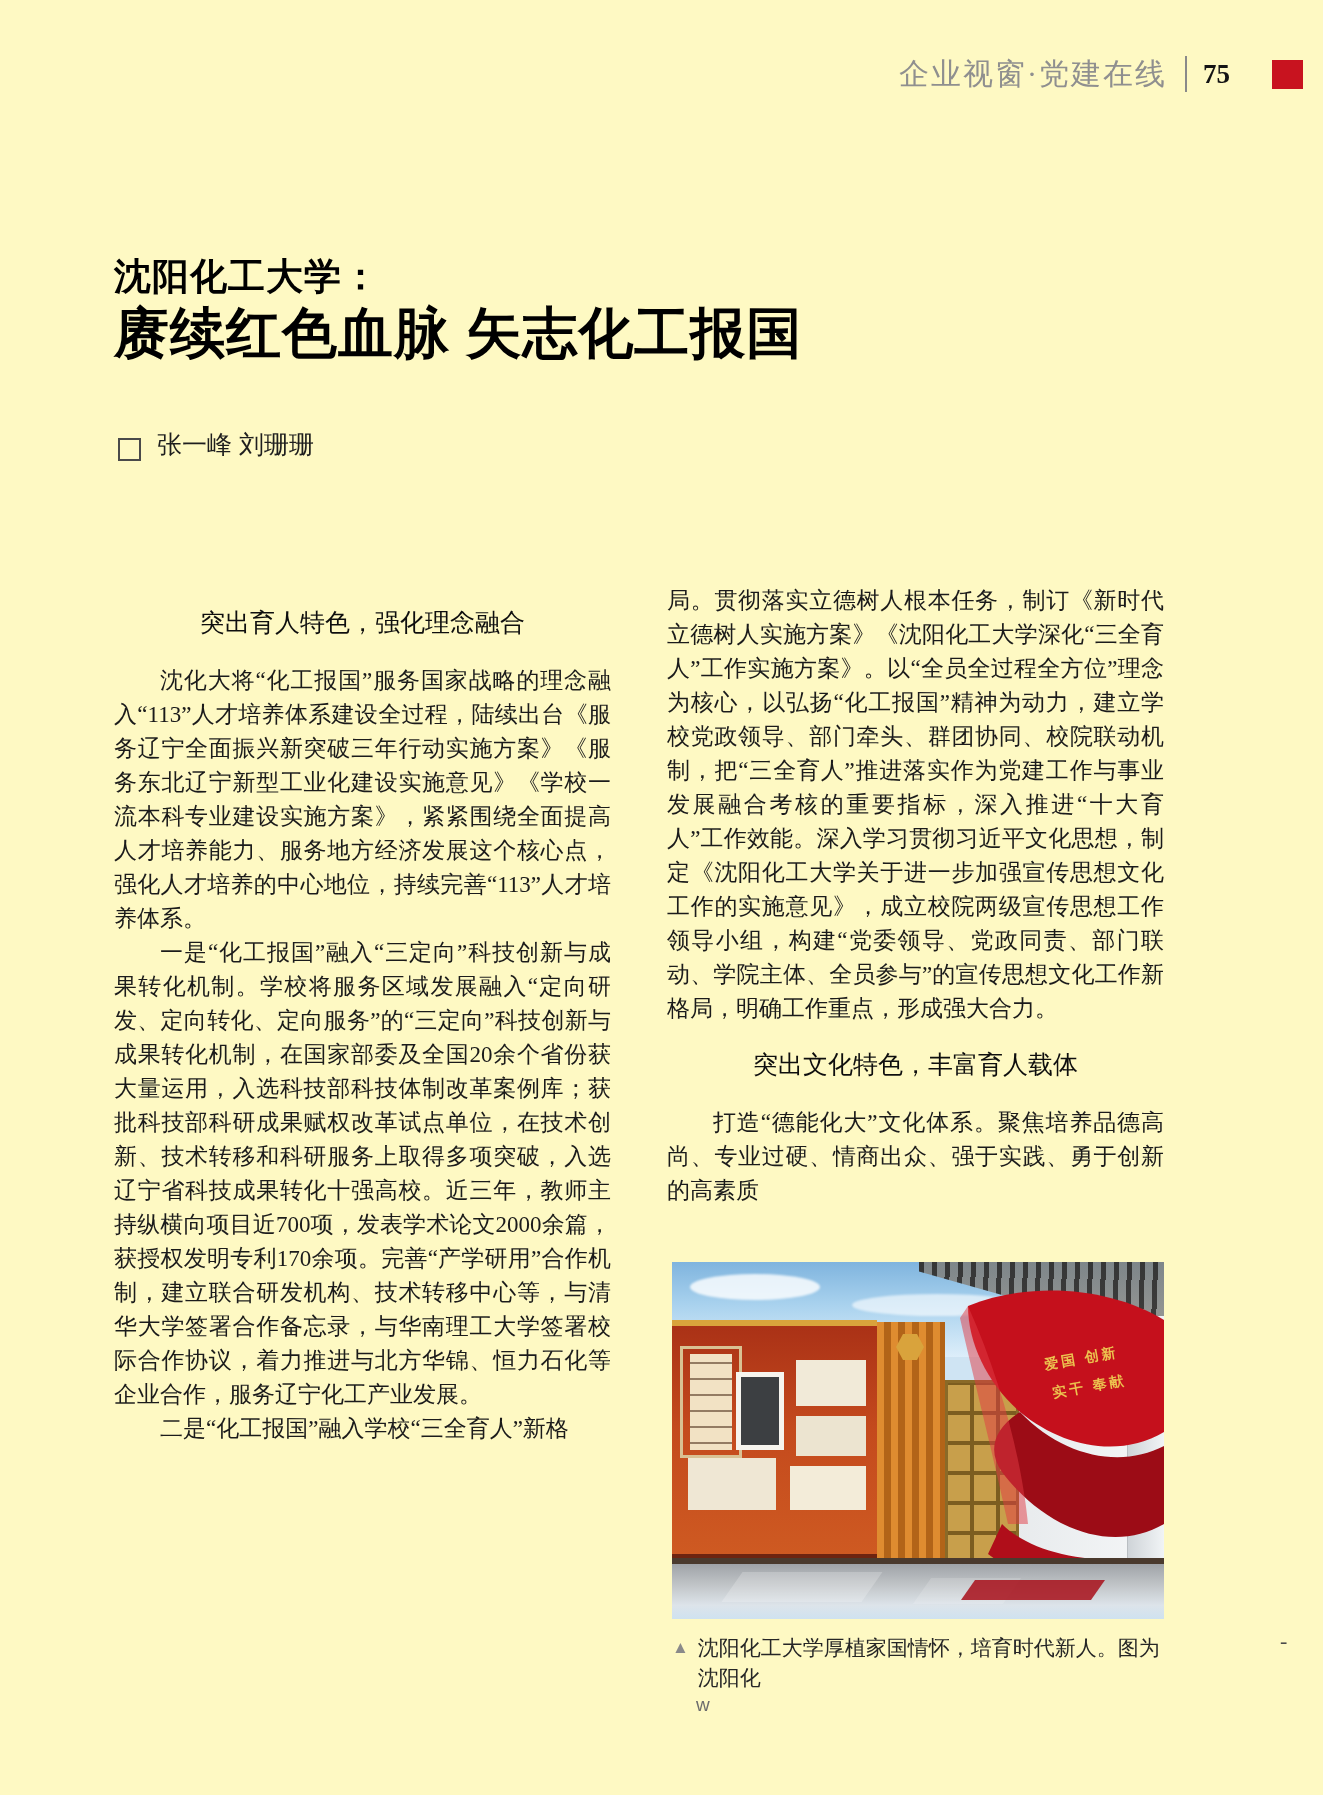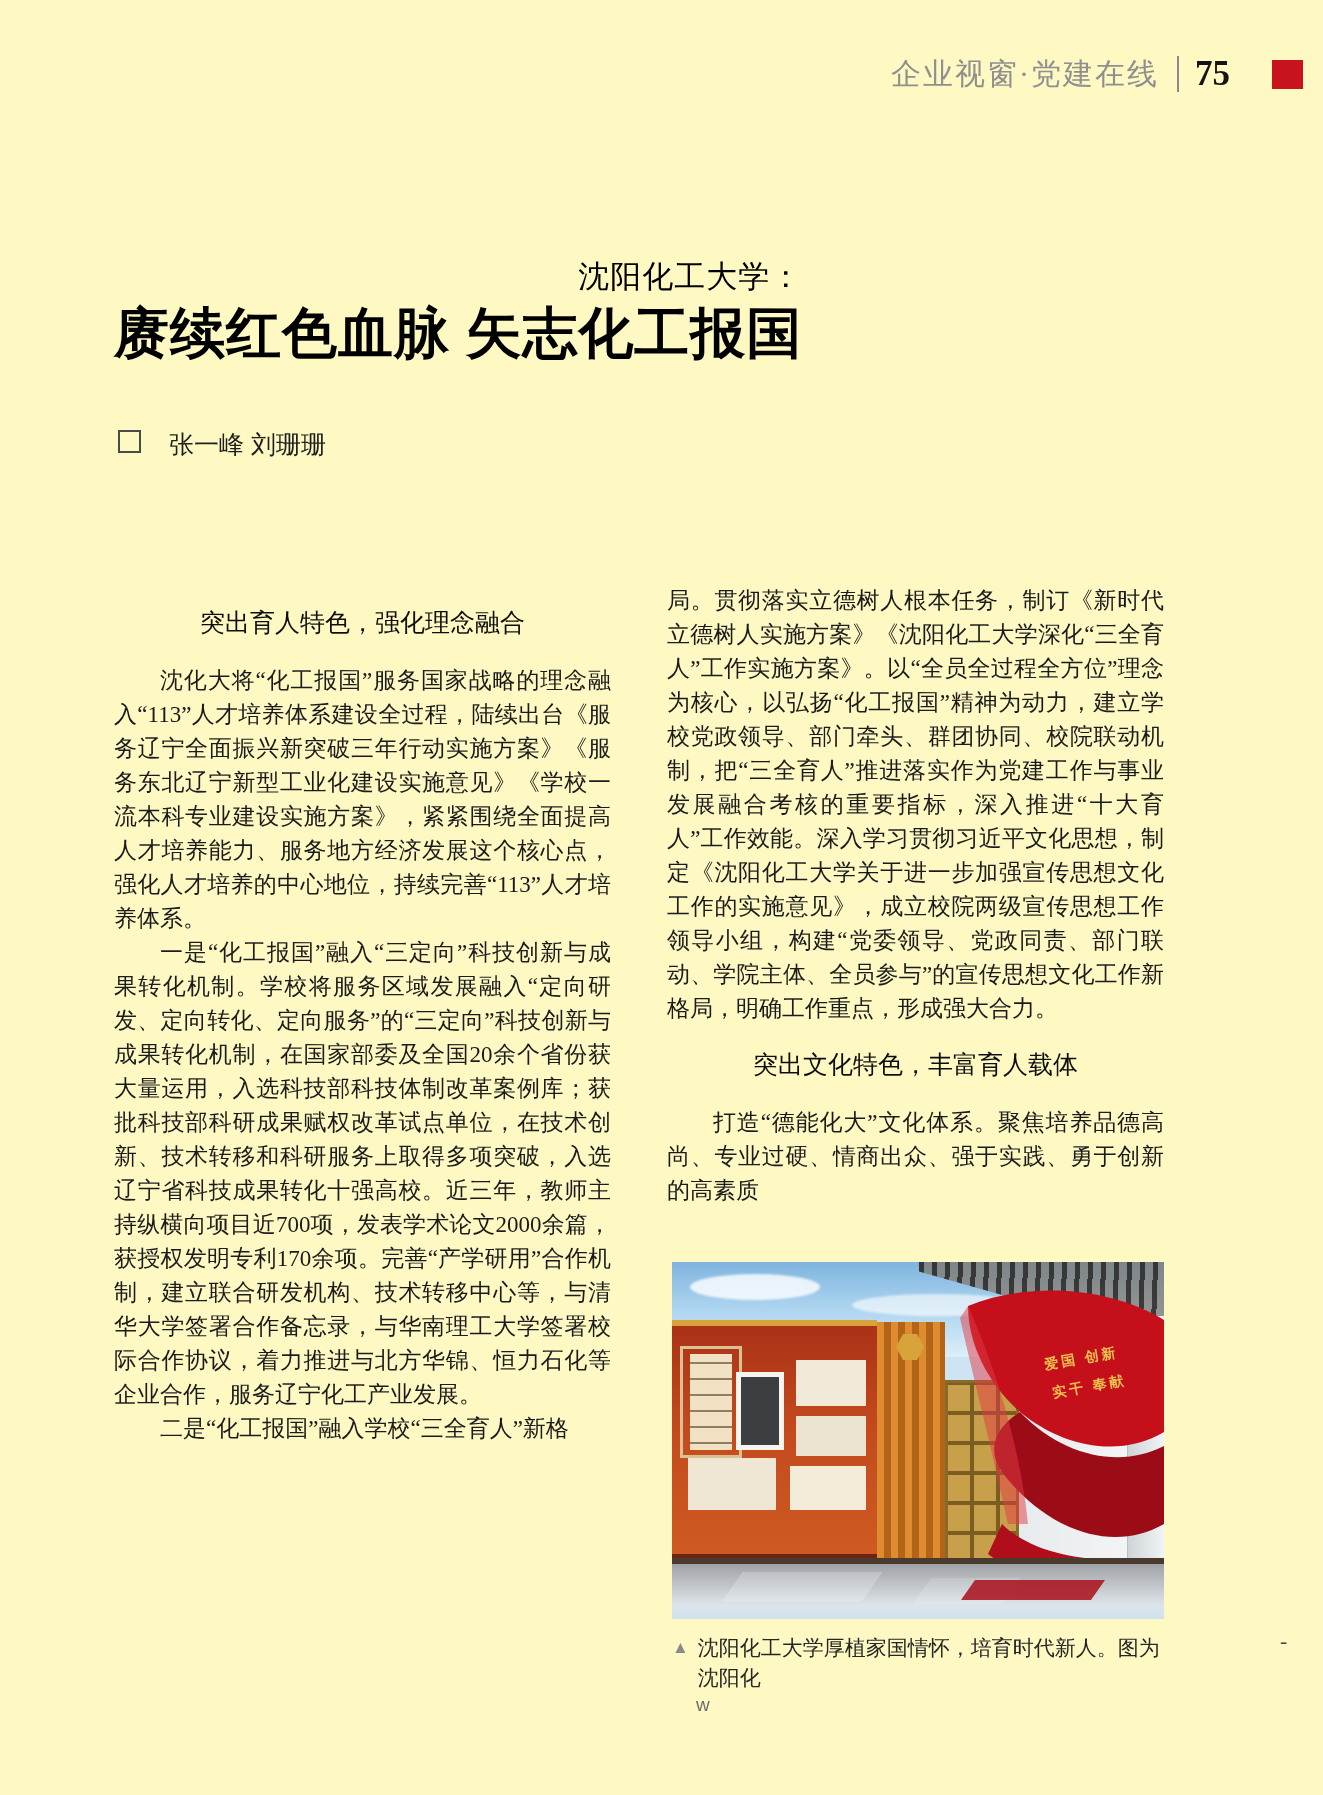--- a/index.html
+++ b/index.html
@@ -18,41 +18,41 @@
     display:flex;align-items:center;
     font-family:"Liberation Serif", serif;
   }
   .header .section-title{
     font-size:30px;color:#8f8f8f;letter-spacing:2px;line-height:40px;
   }
   .header .divider{
     width:2px;height:36px;background:#8a8a8a;margin:0 16px 0 18px;
   }
   .header .page-num{
-    font-size:35px;font-weight:700;color:#141414;
+    font-size:27px;font-weight:700;color:#141414;
   }
   .header .accent-square{
     width:31px;height:29px;background:#c8131f;margin-left:42px;
   }
 
   
   .title-block{position:absolute;left:114px;top:252px;color:#000;}
   .title-line1{
     font-family:"Liberation Sans", sans-serif;
-    font-size:31px;font-weight:400;letter-spacing:1px;line-height:50px;text-align:right;
+    font-size:37px;font-weight:700;letter-spacing:1px;line-height:50px;
   }
   .title-line2{
     font-family:"Liberation Sans", sans-serif;
     font-size:55px;font-weight:700;letter-spacing:1px;line-height:62px;
   }
   .authors{
     position:absolute;left:118px;top:428px;
-    display:flex;align-items:flex-start;
-    font-family:"Liberation Sans", sans-serif;
-    font-size:25px;color:#1e1e1e;gap:12px;
+    display:flex;align-items:flex-end;
+    font-family:"Liberation Sans", sans-serif;
+    font-size:25px;color:#1e1e1e;
   }
   .author-square{
     width:19px;height:19px;border:2px solid #4a4a4a;margin-right:16px;margin-top:2px;
   }
 
   
   .columns{
     position:absolute;left:114px;top:584px;width:1050px;
     display:flex;gap:56px;
   }

